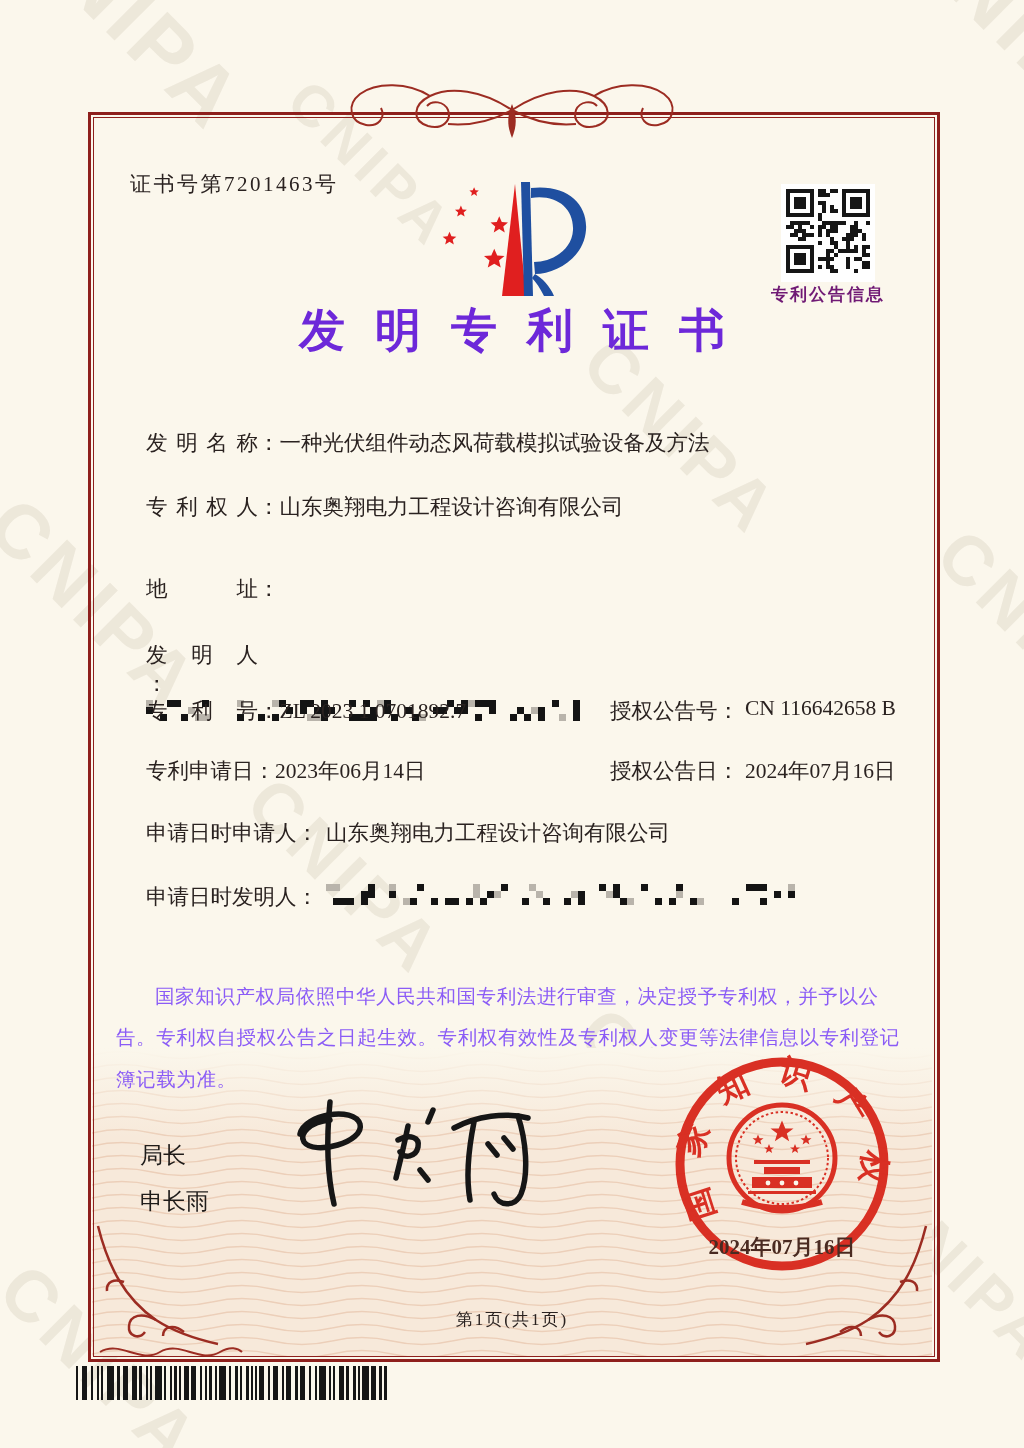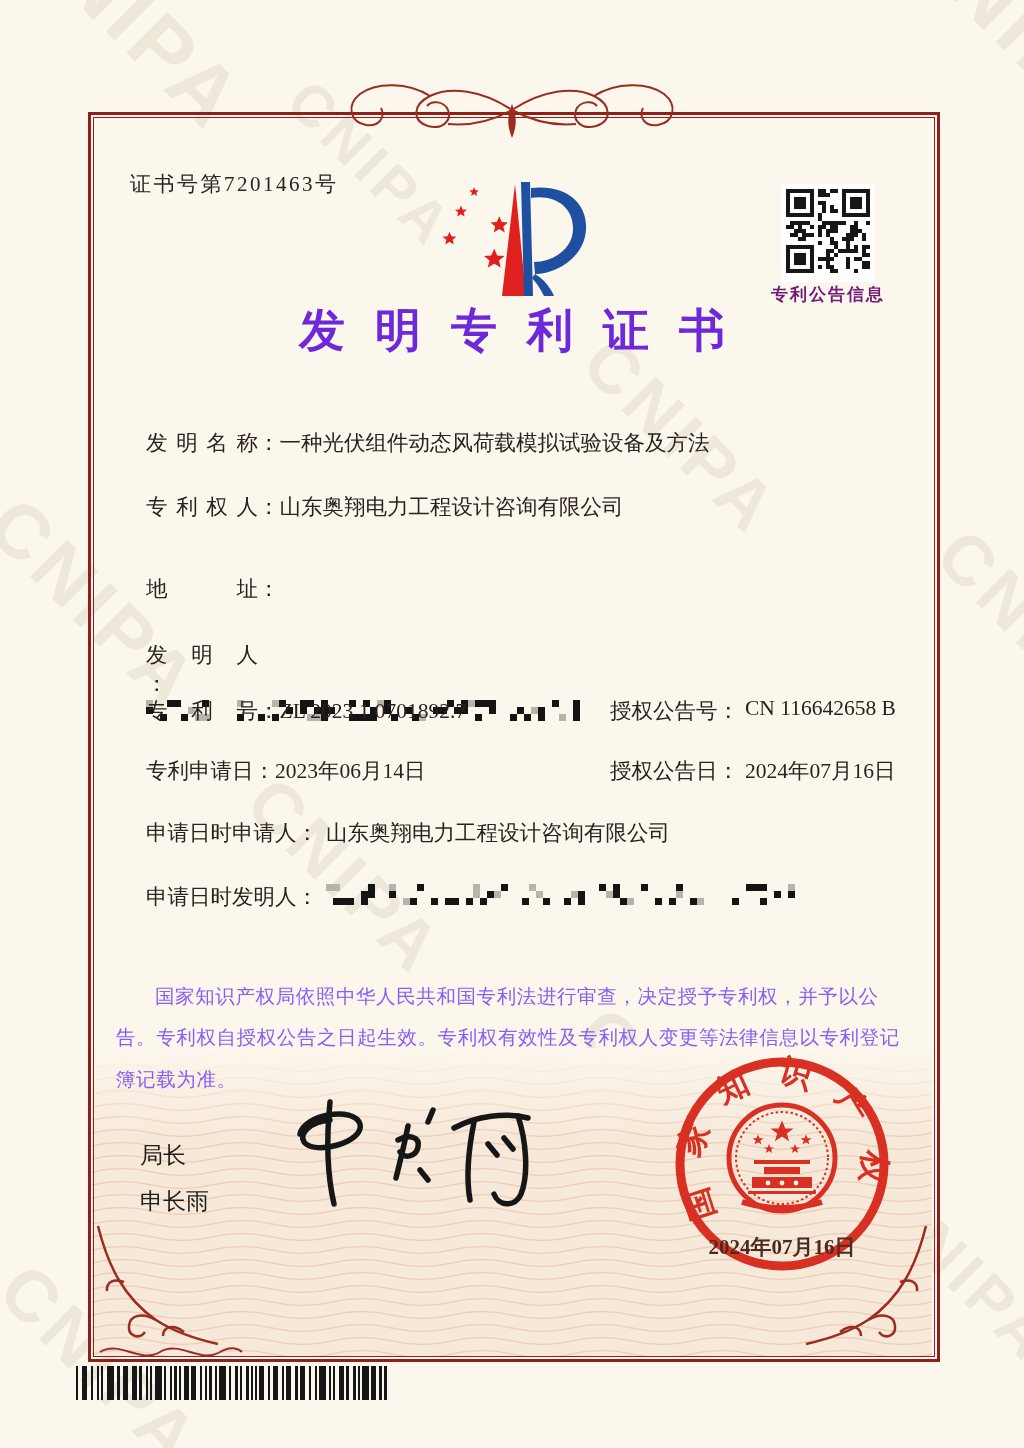--- a/index.html
+++ b/index.html
@@ -479,20 +479,21 @@
         <rect x="-34" y="33" width="68" height="3"></rect>
       </g>
       <circle cx="-14" cy="25" r="2.4" fill="#fbf7ec"></circle>
       <circle cx="0" cy="25" r="2.4" fill="#fbf7ec"></circle>
       <circle cx="14" cy="25" r="2.4" fill="#fbf7ec"></circle>
       <path d="M-40,44 Q0,56 40,44" fill="none" stroke="#d8291d" stroke-width="6"></path>
     </g>
     <text y="90" text-anchor="middle" font-size="21" fill="#43231a" font-weight="bold" font-family="Liberation Serif, DejaVu Serif, serif">2024年07月16日</text>
   </svg>
 
+  <div class="page-info">第1页(共1页)</div>
 
   <svg class="barcode" width="318" height="34" viewBox="0 0 318 34">
       <rect x="0" width="2" height="34" fill="#161616"></rect>
       <rect x="6" width="5" height="34" fill="#161616"></rect>
       <rect x="15" width="2" height="34" fill="#161616"></rect>
       <rect x="21" width="2" height="34" fill="#161616"></rect>
       <rect x="25" width="2" height="34" fill="#161616"></rect>
       <rect x="31" width="7" height="34" fill="#161616"></rect>
       <rect x="41" width="3" height="34" fill="#161616"></rect>
       <rect x="47" width="5" height="34" fill="#161616"></rect>

